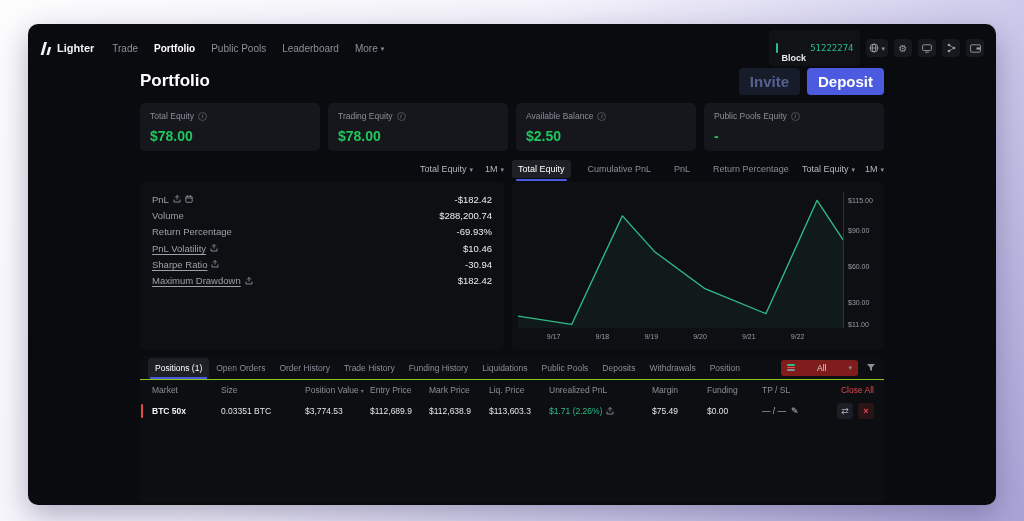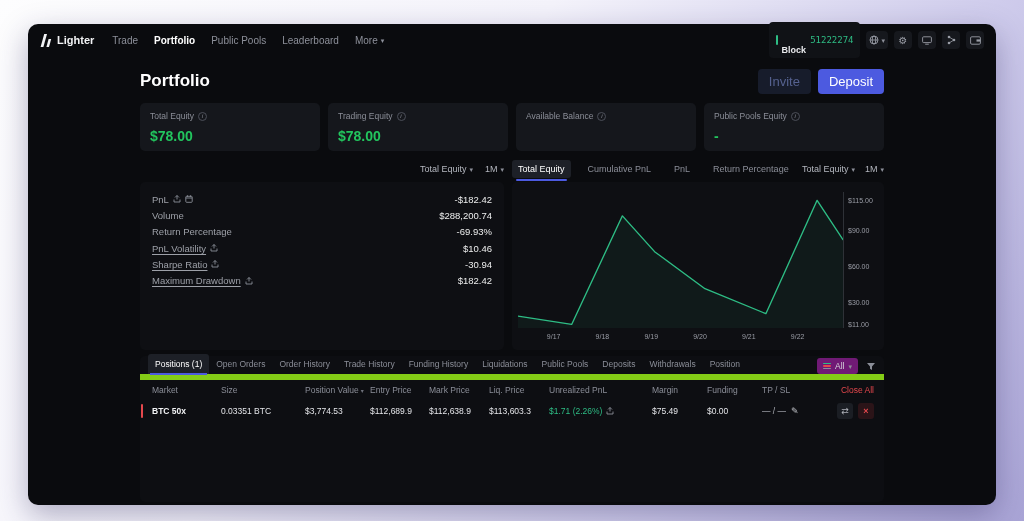--- a/index.html
+++ b/index.html
@@ -4,41 +4,41 @@
 <style>
   * { margin:0; padding:0; box-sizing:border-box; }
   html,body { width:1024px; height:521px; overflow:hidden;
     font-family:"Liberation Sans","DejaVu Sans",sans-serif; }
   body { background:linear-gradient(125deg,#fdfdfe 0%,#f4f3fb 40%,#cfccec 72%,#a9a4d6 100%); position:relative; }
 
   .window { position:absolute; left:28px; top:24px; width:968px; height:481px;
     background:#0a0b0e; border-radius:10px; box-shadow:0 10px 30px rgba(40,35,90,.35); }
 
   
-  .navbar { position:absolute; left:0; top:0; width:100%; height:32px; display:flex; align-items:center; padding:1px 12px; }
+  .navbar { position:absolute; left:0; top:8px; width:100%; height:32px; display:flex; align-items:center; padding:1px 12px; }
   .logo { display:flex; align-items:center; gap:5px; margin-right:18px; }
   .logo-text { color:#f2f3f5; font-size:11px; font-weight:700; }
   .nav-items { display:flex; align-items:center; gap:16px; }
   .nav-item { color:#8d909a; font-size:10px; cursor:pointer; display:flex; align-items:center; gap:3px; }
   .nav-item.active { color:#ffffff; font-weight:700; }
   .nav-right { margin-left:auto; display:flex; align-items:center; gap:6px; }
   .block-pill { display:flex; align-items:center; gap:4px; background:#101216; border-radius:4px; padding:3px 7px; }
   .block-bar { width:2px; height:10px; background:#2ebd85; border-radius:1px; }
   .block-label { color:#e8e9ec; font-size:9px; font-weight:700;margin-top:20px; }
   .block-number { color:#2ebd85; font-size:9px; font-family:"DejaVu Sans Mono",monospace; }
   .icon-btn { height:18px; min-width:18px; background:#16181d; border-radius:4px; color:#9a9da6;
     display:flex; align-items:center; justify-content:center; font-size:10px; cursor:pointer; padding:0 3px; gap:2px; }
   .chev { font-size:7px; color:#8d909a; line-height:1; }
 
   
   .content { position:absolute; left:112px; top:32px; width:744px; }
   .title-row { display:flex; align-items:center; margin-top:12px; height:26px; }
   .page-title { color:#ffffff; font-size:17px; font-weight:700; }
   .title-actions { margin-left:auto; display:flex; gap:7px; }
-  .btn { border:none; border-radius:4px; font-size:13px; font-weight:400; padding:5px 11px; cursor:pointer;
+  .btn { border:none; border-radius:4px; font-size:15px; font-weight:700; padding:5px 11px; cursor:pointer;
     font-family:inherit; }
   .btn-invite { background:#171c2b; color:#55618f; }
   .btn-deposit { background:#4c5ae0; color:#ffffff; }
 
   
   .cards-row { display:flex; gap:8px; margin-top:9px; }
   .card { flex:1; background:#15171c; border-radius:5px; padding:8px 10px 10px; height:48px; }
   .card-label { color:#8b8e98; font-size:8.5px; display:flex; align-items:center; gap:4px; }
   .card-value { color:#22c55e; font-size:14px; font-weight:700; margin-top:7px; }
   .info { display:inline-flex; width:9px; height:9px; border:1px solid #4c4f59; border-radius:50%;
@@ -68,26 +68,26 @@
   .chart-tab.active::after { content:""; position:absolute; left:4px; right:4px; bottom:-3px; height:2px; background:#4c5ae0; border-radius:1px; }
   .chart-head-dd { display:flex; gap:10px; }
 
   #chart-plot { position:absolute; left:6px; top:10px; right:40px; bottom:22px; border-right:1px solid #2e3137; }
   #chart-plot svg { width:100%; height:100%; display:block; }
   .y-label { position:absolute; left:calc(100% + 5px); transform:translateY(-50%); color:#9a9da6; font-size:7px; white-space:nowrap; }
   .x-label { position:absolute; top:calc(100% + 5px); transform:translateX(-50%); color:#9a9da6; font-size:7px; white-space:nowrap; }
 
   
   .bottom-panel { margin-top:6px; background:#0d0e12; border-radius:5px; height:146px; position:relative; }
-  .tabs-strip { display:flex; align-items:flex-end; height:24px; padding:0 8px; border-bottom:6px solid #84cc16; }
+  .tabs-strip { display:flex; align-items:center; height:24px; padding:0 8px; border-bottom:1px solid #84cc16; }
   .b-tab { color:#8b8e98; font-size:8.5px; padding:5px 7px; cursor:pointer; position:relative; white-space:nowrap; }
   .b-tab.active { color:#ffffff; background:#1d2027; border-radius:3px 3px 0 0; }
   .b-tab.active::after { content:""; position:absolute; left:2px; right:2px; bottom:-1px; height:2px; background:#4c5ae0; }
   .tabs-right { margin-left:auto; display:flex; align-items:center; gap:8px; }
-  .all-dd { display:flex; align-items:center; gap:4px; background:#701a75; border-radius:3px; padding:3px 6px;
+  .all-dd { display:flex; align-items:center; gap:22px; background:#7f1d1d; border-radius:3px; padding:3px 6px;
     color:#d7d8dc; font-size:8.5px; cursor:pointer; }
   .mini-list { display:inline-flex; flex-direction:column; gap:1px; }
   .mini-list i { width:8px; height:1.5px; border-radius:1px; display:block; }
 
   .tbl-grid { display:grid; grid-template-columns:69px 84px 65px 59px 60px 60px 103px 55px 55px 70px 1fr;
     align-items:center; padding:0 10px 0 12px; }
   .tbl-head { height:20px; color:#8b8e98; font-size:8.5px; }
   .tbl-head .close-all { text-align:right; color:#e5484d; cursor:pointer; }
   .tbl-row { height:22px; font-size:8.5px; color:#e4e5e9; position:relative; }
   .tbl-row .pos-bar { position:absolute; left:1px; top:4px; width:2px; height:14px; background:#e5484d; border-radius:1px; }
@@ -188,20 +188,21 @@
           <span>Trading Equity</span>
           <span class="info"></span>
         </div>
         <div class="card-value">$78.00</div>
       </div>
       <div class="card">
         <div class="card-label">
           <span>Available Balance</span>
           <span class="info"></span>
         </div>
+        <div class="card-value">$2.50</div>
       </div>
       <div class="card">
         <div class="card-label">
           <span>Public Pools Equity</span>
           <span class="info"></span>
         </div>
         <div class="card-value">-</div>
       </div>
     </div>
 

